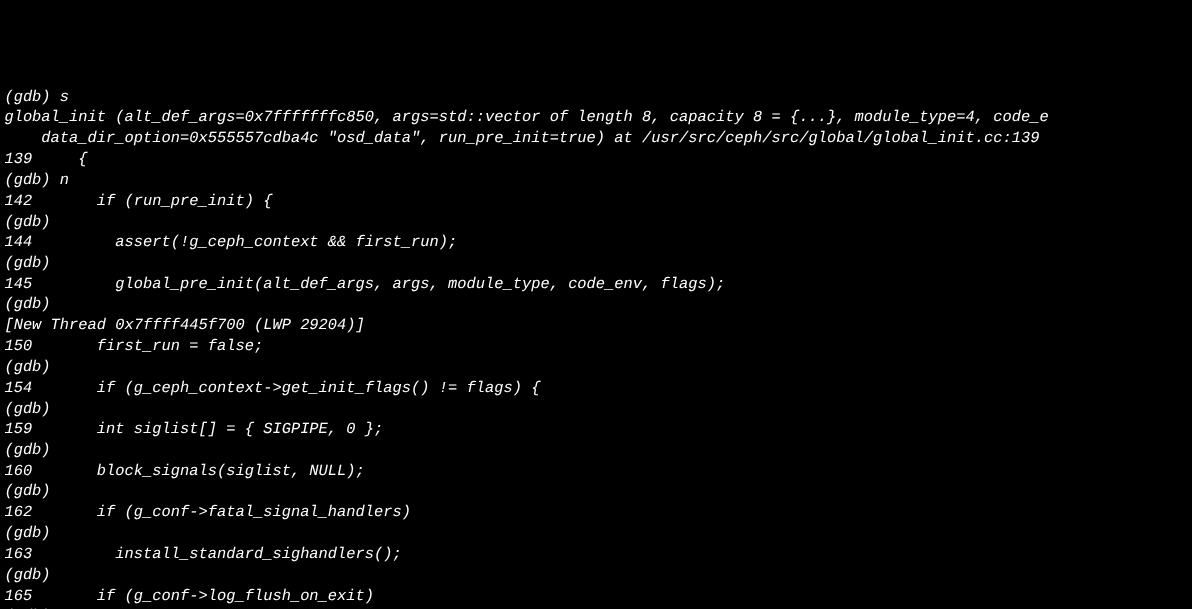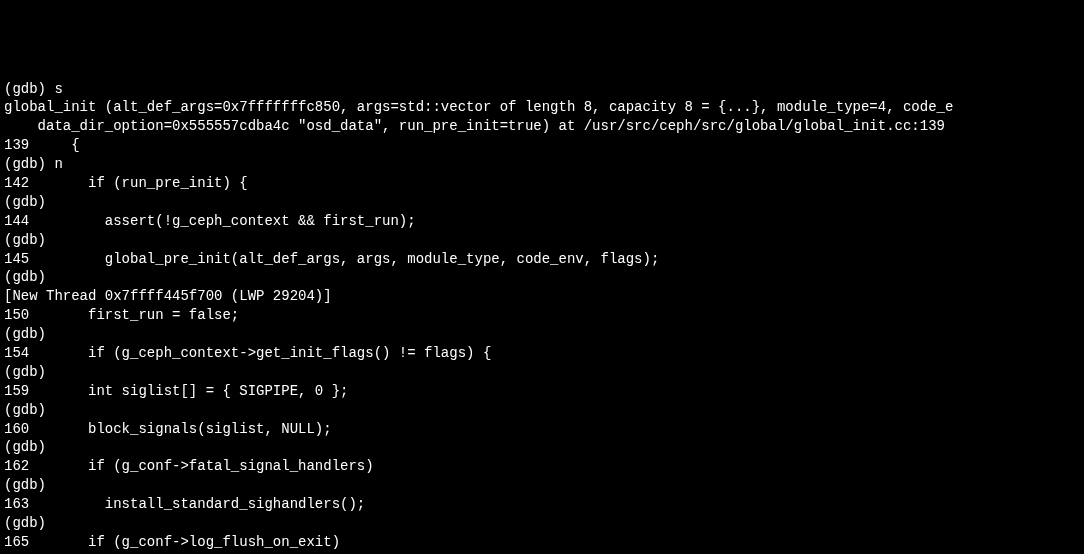--- a/index.html
+++ b/index.html
@@ -14,20 +14,21 @@
       font-size: 14px;
       line-height: 1.35;
       padding: 4px;
       white-space: pre;
       overflow: hidden;
       width: 1084px;
       height: 554px;
     }
     .line {
       display: block;
+      font-style: italic;
     }
   </style>
 </head>
 <body>
 
 
 
 <div id="terminal"><span class="line">(gdb) s</span><span class="line">global_init (alt_def_args=0x7fffffffc850, args=std::vector of length 8, capacity 8 = {...}, module_type=4, code_e</span><span class="line">    data_dir_option=0x555557cdba4c "osd_data", run_pre_init=true) at /usr/src/ceph/src/global/global_init.cc:139</span><span class="line">139     {</span><span class="line">(gdb) n</span><span class="line">142       if (run_pre_init) {</span><span class="line">(gdb)</span><span class="line">144         assert(!g_ceph_context &amp;&amp; first_run);</span><span class="line">(gdb)</span><span class="line">145         global_pre_init(alt_def_args, args, module_type, code_env, flags);</span><span class="line">(gdb)</span><span class="line">[New Thread 0x7ffff445f700 (LWP 29204)]</span><span class="line">150       first_run = false;</span><span class="line">(gdb)</span><span class="line">154       if (g_ceph_context-&gt;get_init_flags() != flags) {</span><span class="line">(gdb)</span><span class="line"></span><span class="line">159       int siglist[] = { SIGPIPE, 0 };</span><span class="line">(gdb)</span><span class="line">160       block_signals(siglist, NULL);</span><span class="line">(gdb)</span><span class="line">162       if (g_conf-&gt;fatal_signal_handlers)</span><span class="line">(gdb)</span><span class="line">163         install_standard_sighandlers();</span><span class="line">(gdb)</span><span class="line">165       if (g_conf-&gt;log_flush_on_exit)</span><span class="line">(gdb)</span></div>
 
 

